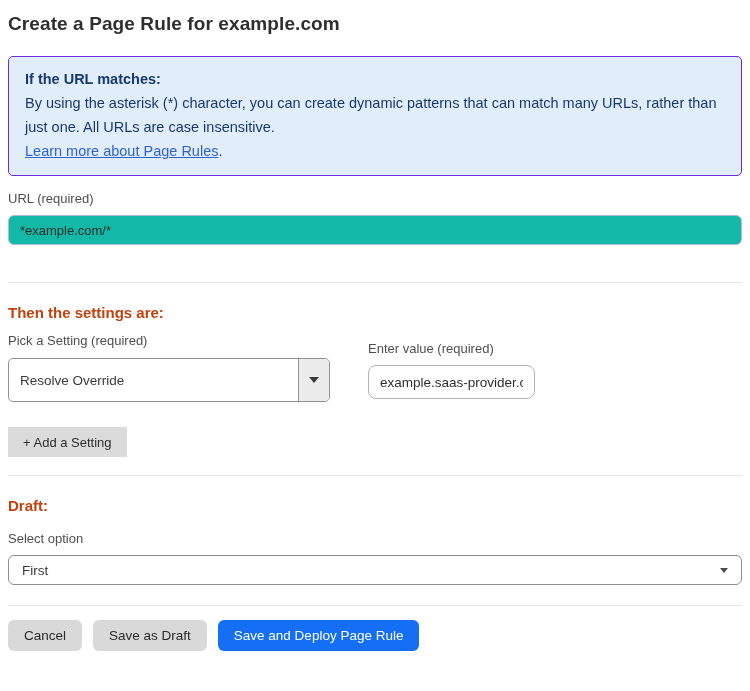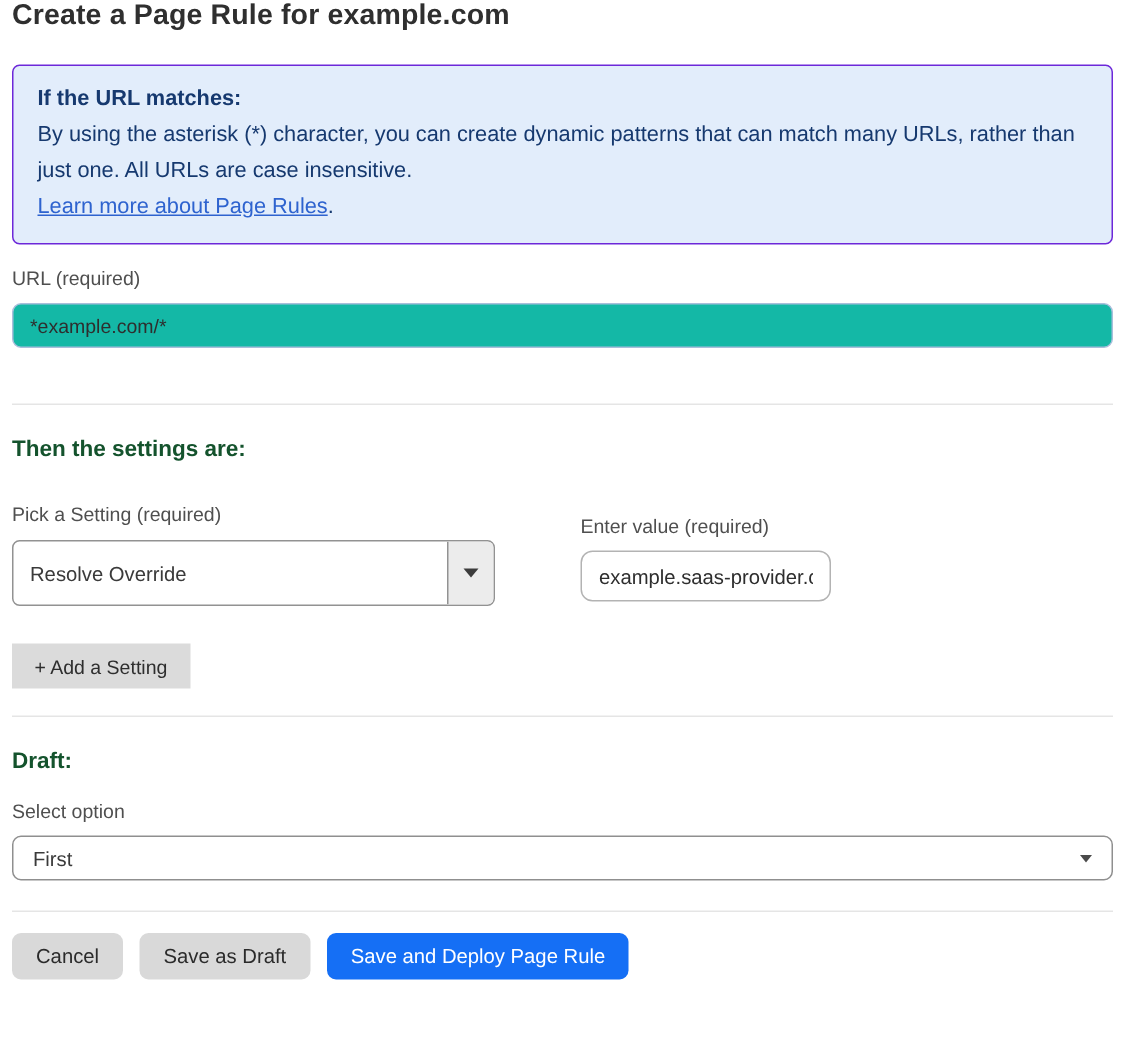--- a/index.html
+++ b/index.html
@@ -10,20 +10,21 @@
     color: #333;
     overflow: hidden;
   }
   .container { padding: 0 8px; }
 
   
   .page-title {
     font-size: 19px;
     font-weight: bold;
     color: #2f2f2f;
+    padding-top: 13px;
     letter-spacing: 0.1px;
   }
 
   
   .info-box {
     margin-top: 21px;
     background: #e2edfb;
     border: 1px solid #6d28d9;
     border-radius: 5px;
     padding: 10px 16px 12px 16px;
@@ -66,27 +67,27 @@
     border-top: 1px solid #e5e5e5;
     margin: 0;
   }
   .divider-1 { margin-top: 37px; }
   .divider-2 { margin-top: 18px; }
   .divider-3 { margin-top: 20px; }
 
   .section-heading {
     font-size: 15px;
     font-weight: bold;
-    color: #14532d;
+    color: #c2410c;
   }
   .settings-heading { margin-top: 21px; }
   .order-heading { margin-top: 21px; }
 
   
-  .settings-row { display: flex; margin-top: 27px; gap: 19px; }
+  .settings-row { display: flex; margin-top: 12px; }
   .settings-col-left { width: 322px; }
   .settings-col-right { margin-left: 38px; margin-top: 8px; }
   .settings-col-left .field-label { margin-bottom: 10px; }
   .settings-col-right .field-label { margin-bottom: 9px; }
 
   .setting-select {
     display: flex;
     height: 44px;
     border: 1px solid #929292;
     border-radius: 5px;

